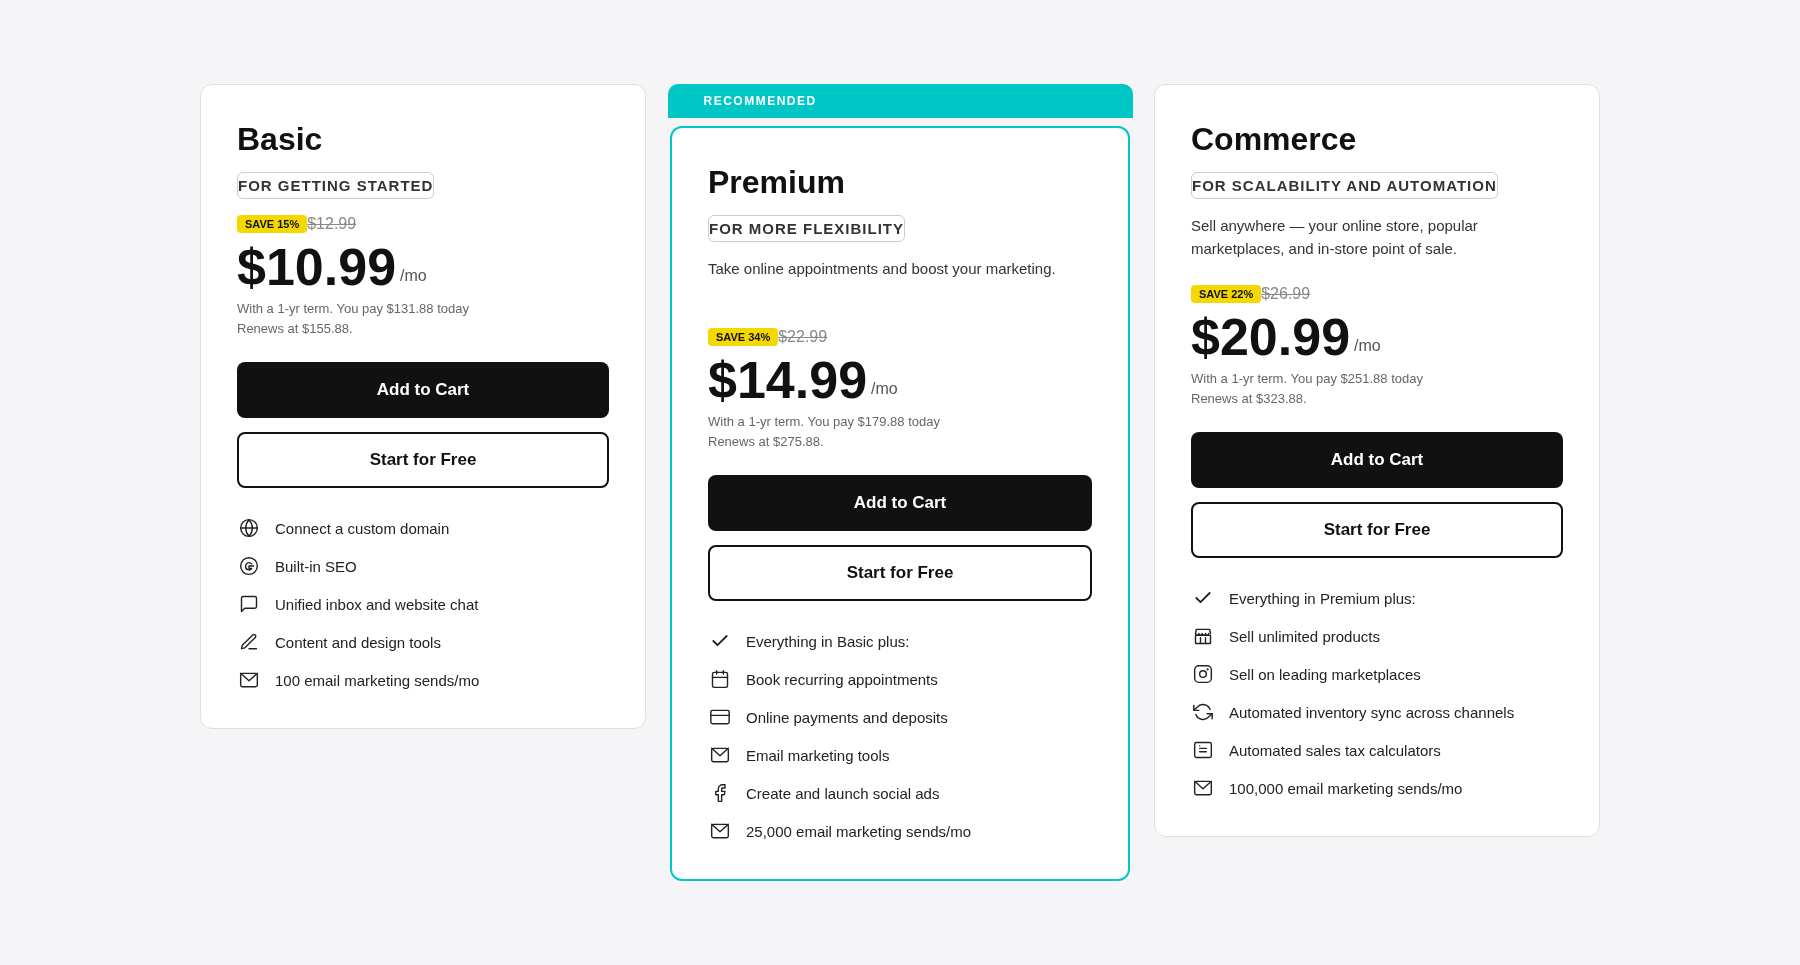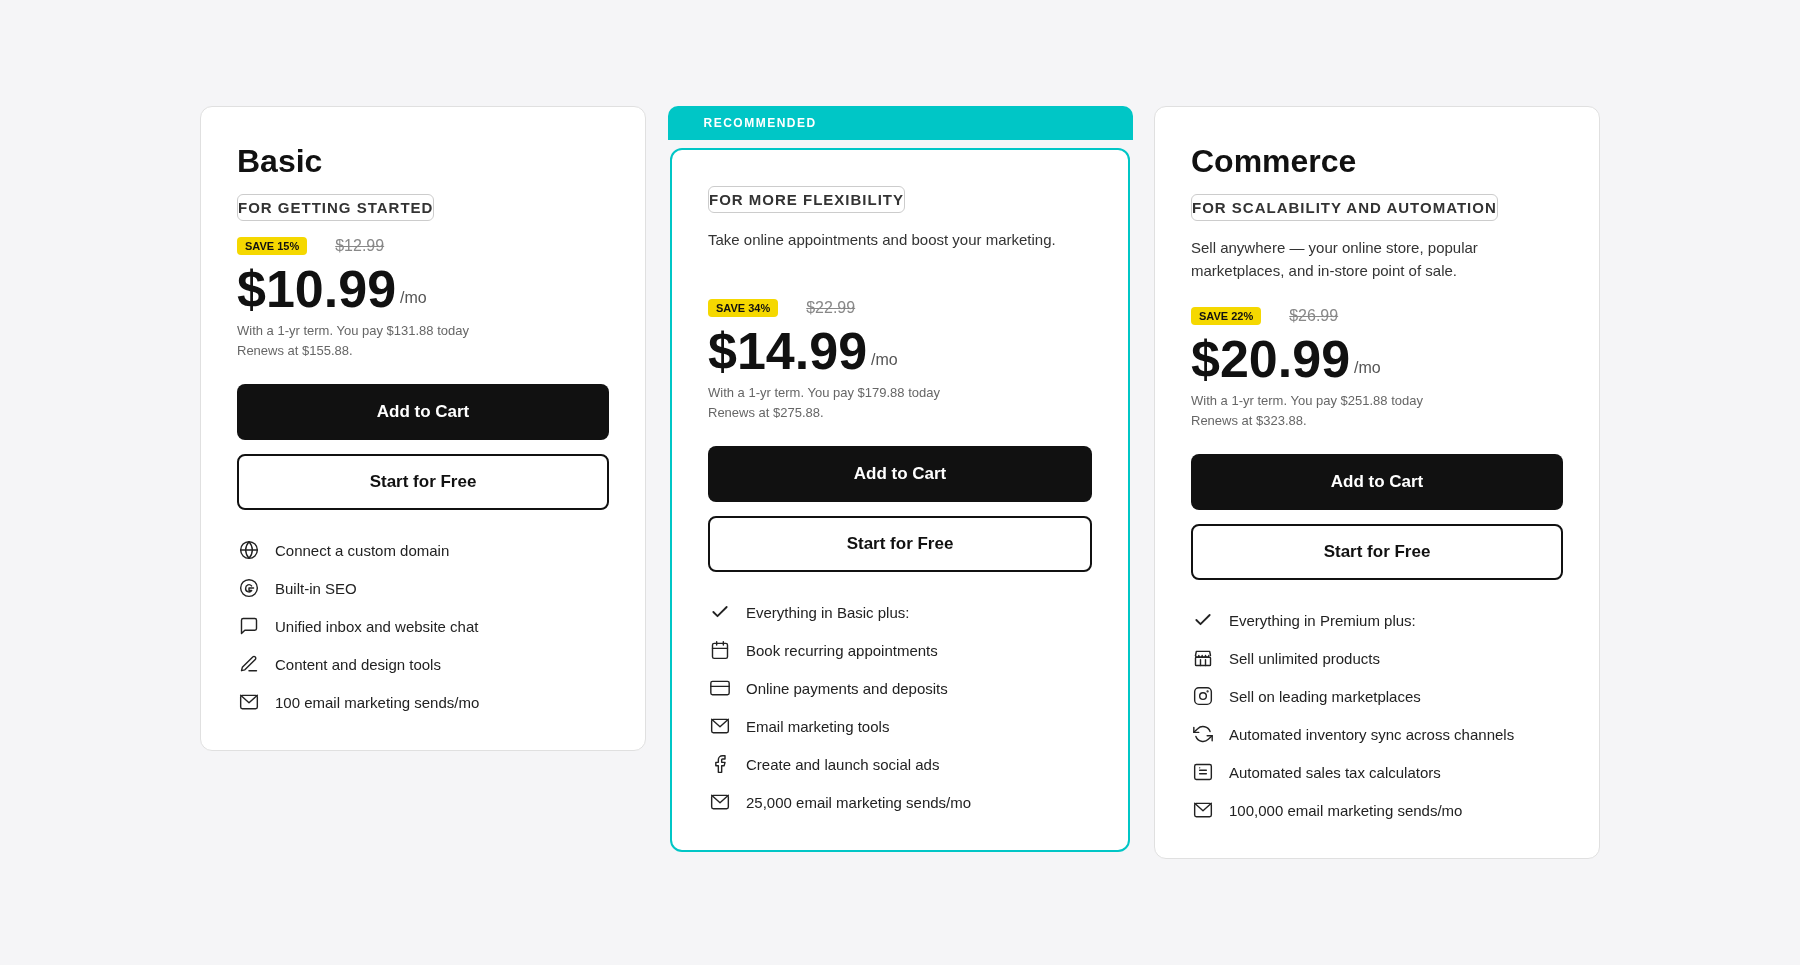--- a/index.html
+++ b/index.html
@@ -70,21 +70,21 @@
     .plan-description {
       font-size: 15px;
       color: #333;
       line-height: 1.5;
       margin-bottom: 22px;
       min-height: 48px;
     }
     .price-row {
       display: flex;
       align-items: flex-end;
-      gap: 28px;
+      gap: 0;
       margin-bottom: 8px;
     }
     .save-badge {
       background: #f5d800;
       color: #111;
       font-size: 11px;
       font-weight: 700;
       padding: 3px 8px;
       border-radius: 4px;
     }
@@ -224,21 +224,21 @@
             <svg viewBox="0 0 24 24" fill="none" stroke="#222" stroke-width="1.7" stroke-linecap="round" stroke-linejoin="round">
               <rect x="2" y="4" width="20" height="16" rx="2"></rect>
               <polyline points="2,4 12,13 22,4"></polyline>
             </svg>
           </div>
           <span>100 email marketing sends/mo</span>
         </li>
       </ul></div>
     <div class="recommended-wrapper">
       <div class="recommended-badge">RECOMMENDED</div>
-      <div class="plan-card recommended"><div class="plan-tag">FOR MORE FLEXIBILITY</div><div class="plan-description">Take online appointments and boost your marketing.</div><div class="price-row">
+      <div class="plan-card recommended"><div class="plan-name">Premium</div><div class="plan-tag">FOR MORE FLEXIBILITY</div><div class="plan-description">Take online appointments and boost your marketing.</div><div class="price-row">
           <span class="save-badge">SAVE 34%</span>
           <span class="original-price">$22.99</span>
         </div><div class="price-main">
           <span class="price-dollar">$14.99</span>
           <span class="price-mo">/mo</span>
         </div><div class="price-note">With a 1-yr term. You pay $179.88 today<br>Renews at $275.88.</div><button class="btn-add-cart">Add to Cart</button><button class="btn-start-free">Start for Free</button><ul class="features-list">
           <li class="feature-item">
             <div class="feature-icon">
               <svg viewBox="0 0 24 24" fill="none" stroke="#222" stroke-width="2.2" stroke-linecap="round" stroke-linejoin="round">
                 <polyline points="20 6 9 17 4 12"></polyline>

